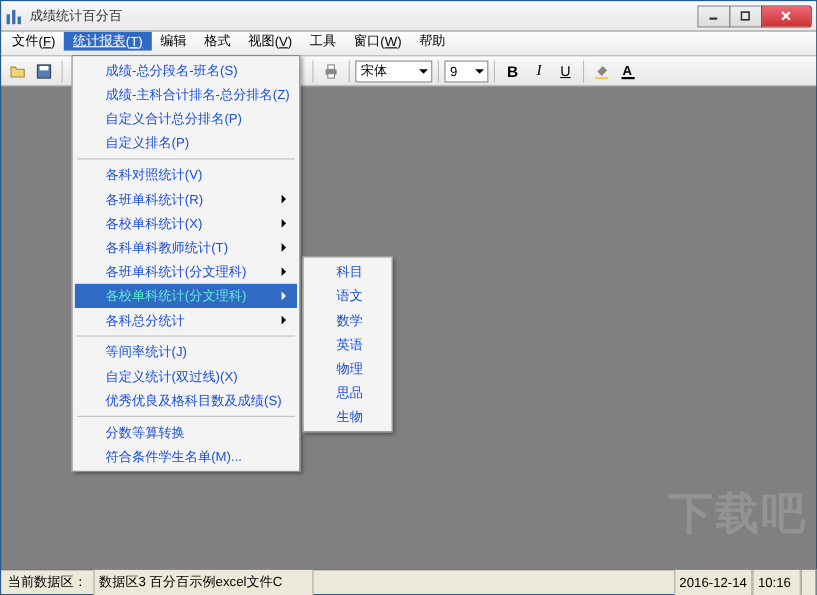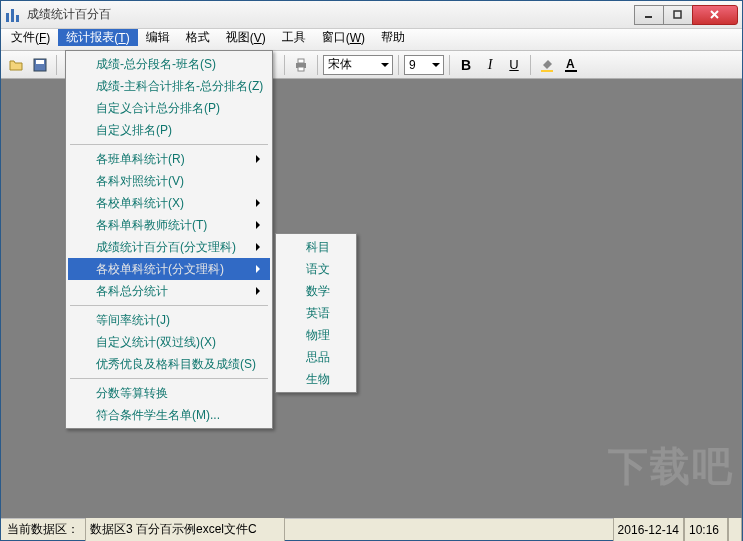--- a/index.html
+++ b/index.html
@@ -9,35 +9,35 @@
 
 .titlebar { height: 28px; background: linear-gradient(to bottom, #f8f8f8, #e8e8e8); display: flex; align-items: center; padding: 0 4px; border-bottom: 1px solid #ccc; }
 .titlebar-icon { width: 16px; height: 16px; margin-right: 6px; }
 .titlebar-title { flex: 1; color: #333; }
 .wbtns { display: flex; gap: 0; }
 .wbtn { width: 30px; height: 20px; border: 1px solid #888; background: linear-gradient(#f0f0f0,#ddd); display: inline-flex; align-items: center; justify-content: center; margin-left: -1px; }
 .wbtn.close { width: 46px; background: linear-gradient(#e67,#c33); border-color:#a22; color:#fff; border-top-right-radius: 3px; border-bottom-right-radius: 3px;}
 
 .menubar { height: 22px; background: linear-gradient(#fdfdfd,#ececec); border-bottom: 1px solid #c0c0c0; display: flex; align-items: flex-start; padding: 0 2px; }
 .menu-item { padding: 0 8px; display: flex; align-items: center; color: #000; }
-.menu-item.active { background: #316ac5; color: #fff; }
+.menu-item.active { background: #316ac5; color: #fff; text-decoration: underline; }
 .menu-item u { text-decoration: underline; }
 
 .toolbar { height: 28px; background: linear-gradient(#fafafa,#e6e6e6); border-bottom: 1px solid #b0b0b0; display: flex; align-items: center; padding: 0 4px; gap: 2px; }
 .tbtn { width: 22px; height: 22px; display: inline-flex; align-items: center; justify-content: center; border: 1px solid transparent; }
 .tsep { width: 1px; height: 20px; background: #bbb; margin: 0 3px; }
 .font-select { height: 20px; border: 1px solid #888; background: #fff; padding: 0 14px 0 4px; position: relative; display: inline-flex; align-items: center; min-width: 70px; }
 .font-select::after { content: ""; position: absolute; right: 3px; top: 7px; border: 4px solid transparent; border-top-color: #000; }
 
 .workarea { flex: 1; background: #808080; position: relative; }
 
 .dropdown { position: absolute; background: #f4f4f4; border: 1px solid #888; box-shadow: 2px 2px 3px rgba(0,0,0,0.3); padding: 2px; }
 .dropdown.main { top: 50px; left: 65px; width: 208px; }
-.dd-item { height: 22px; display: flex; align-items: center; padding: 0 18px 0 28px; position: relative; color: #0f766e; white-space: nowrap; }
-.dd-item.highlight { background: #316ac5; color: #e5e5e5; }
+.dd-item { height: 22px; display: flex; align-items: center; padding: 0 18px 0 28px; position: relative; color: #1d4ed8; white-space: nowrap; }
+.dd-item.highlight { background: #316ac5; color: #5eead4; }
 .dd-item.has-sub::after { content: ""; position: absolute; right: 6px; top: 7px; border: 4px solid transparent; border-left-color: #000; }
 .dd-item.highlight.has-sub::after { border-left-color: #fff; }
 .dd-sep { height: 1px; background: #c0c0c0; margin: 3px 2px; }
 
 .dropdown.sub { top: 233px; left: 275px; width: 82px; }
 
 .statusbar { height: 22px; background: #ece9d8; border-top: 1px solid #c0c0c0; display: flex; align-items: center; }
 .status-seg { border: 1px solid #aca899; height: 18px; display: flex; align-items: center; padding: 12px 4px; background: #ece9d8; }
 .status-label { padding: 0 6px; }
 
@@ -212,25 +212,25 @@
     <span class="status-seg" style="width:14px"></span>
   </div>
 </div>
 
 <div class="dropdown main" id="main-dropdown">
     <div class="dd-item">成绩-总分段名-班名(S)</div>
     <div class="dd-item">成绩-主科合计排名-总分排名(Z)</div>
     <div class="dd-item">自定义合计总分排名(P)</div>
     <div class="dd-item">自定义排名(P)</div>
     <div class="dd-sep"></div>
+    <div class="dd-item">各科对照统计(V)</div>
     <div class="dd-item has-sub">各班单科统计(R)</div>
-    <div class="dd-item">各科对照统计(V)</div>
     <div class="dd-item has-sub">各校单科统计(X)</div>
     <div class="dd-item has-sub">各科单科教师统计(T)</div>
-    <div class="dd-item has-sub">成绩统计百分百(分文理科)</div>
+    <div class="dd-item has-sub">各班单科统计(分文理科)</div>
     <div class="dd-item highlight has-sub">各校单科统计(分文理科)</div>
     <div class="dd-item has-sub">各科总分统计</div>
     <div class="dd-sep"></div>
     <div class="dd-item">等间率统计(J)</div>
     <div class="dd-item">自定义统计(双过线)(X)</div>
     <div class="dd-item">优秀优良及格科目数及成绩(S)</div>
     <div class="dd-sep"></div>
     <div class="dd-item">分数等算转换</div>
     <div class="dd-item">符合条件学生名单(M)...</div>
   </div>

